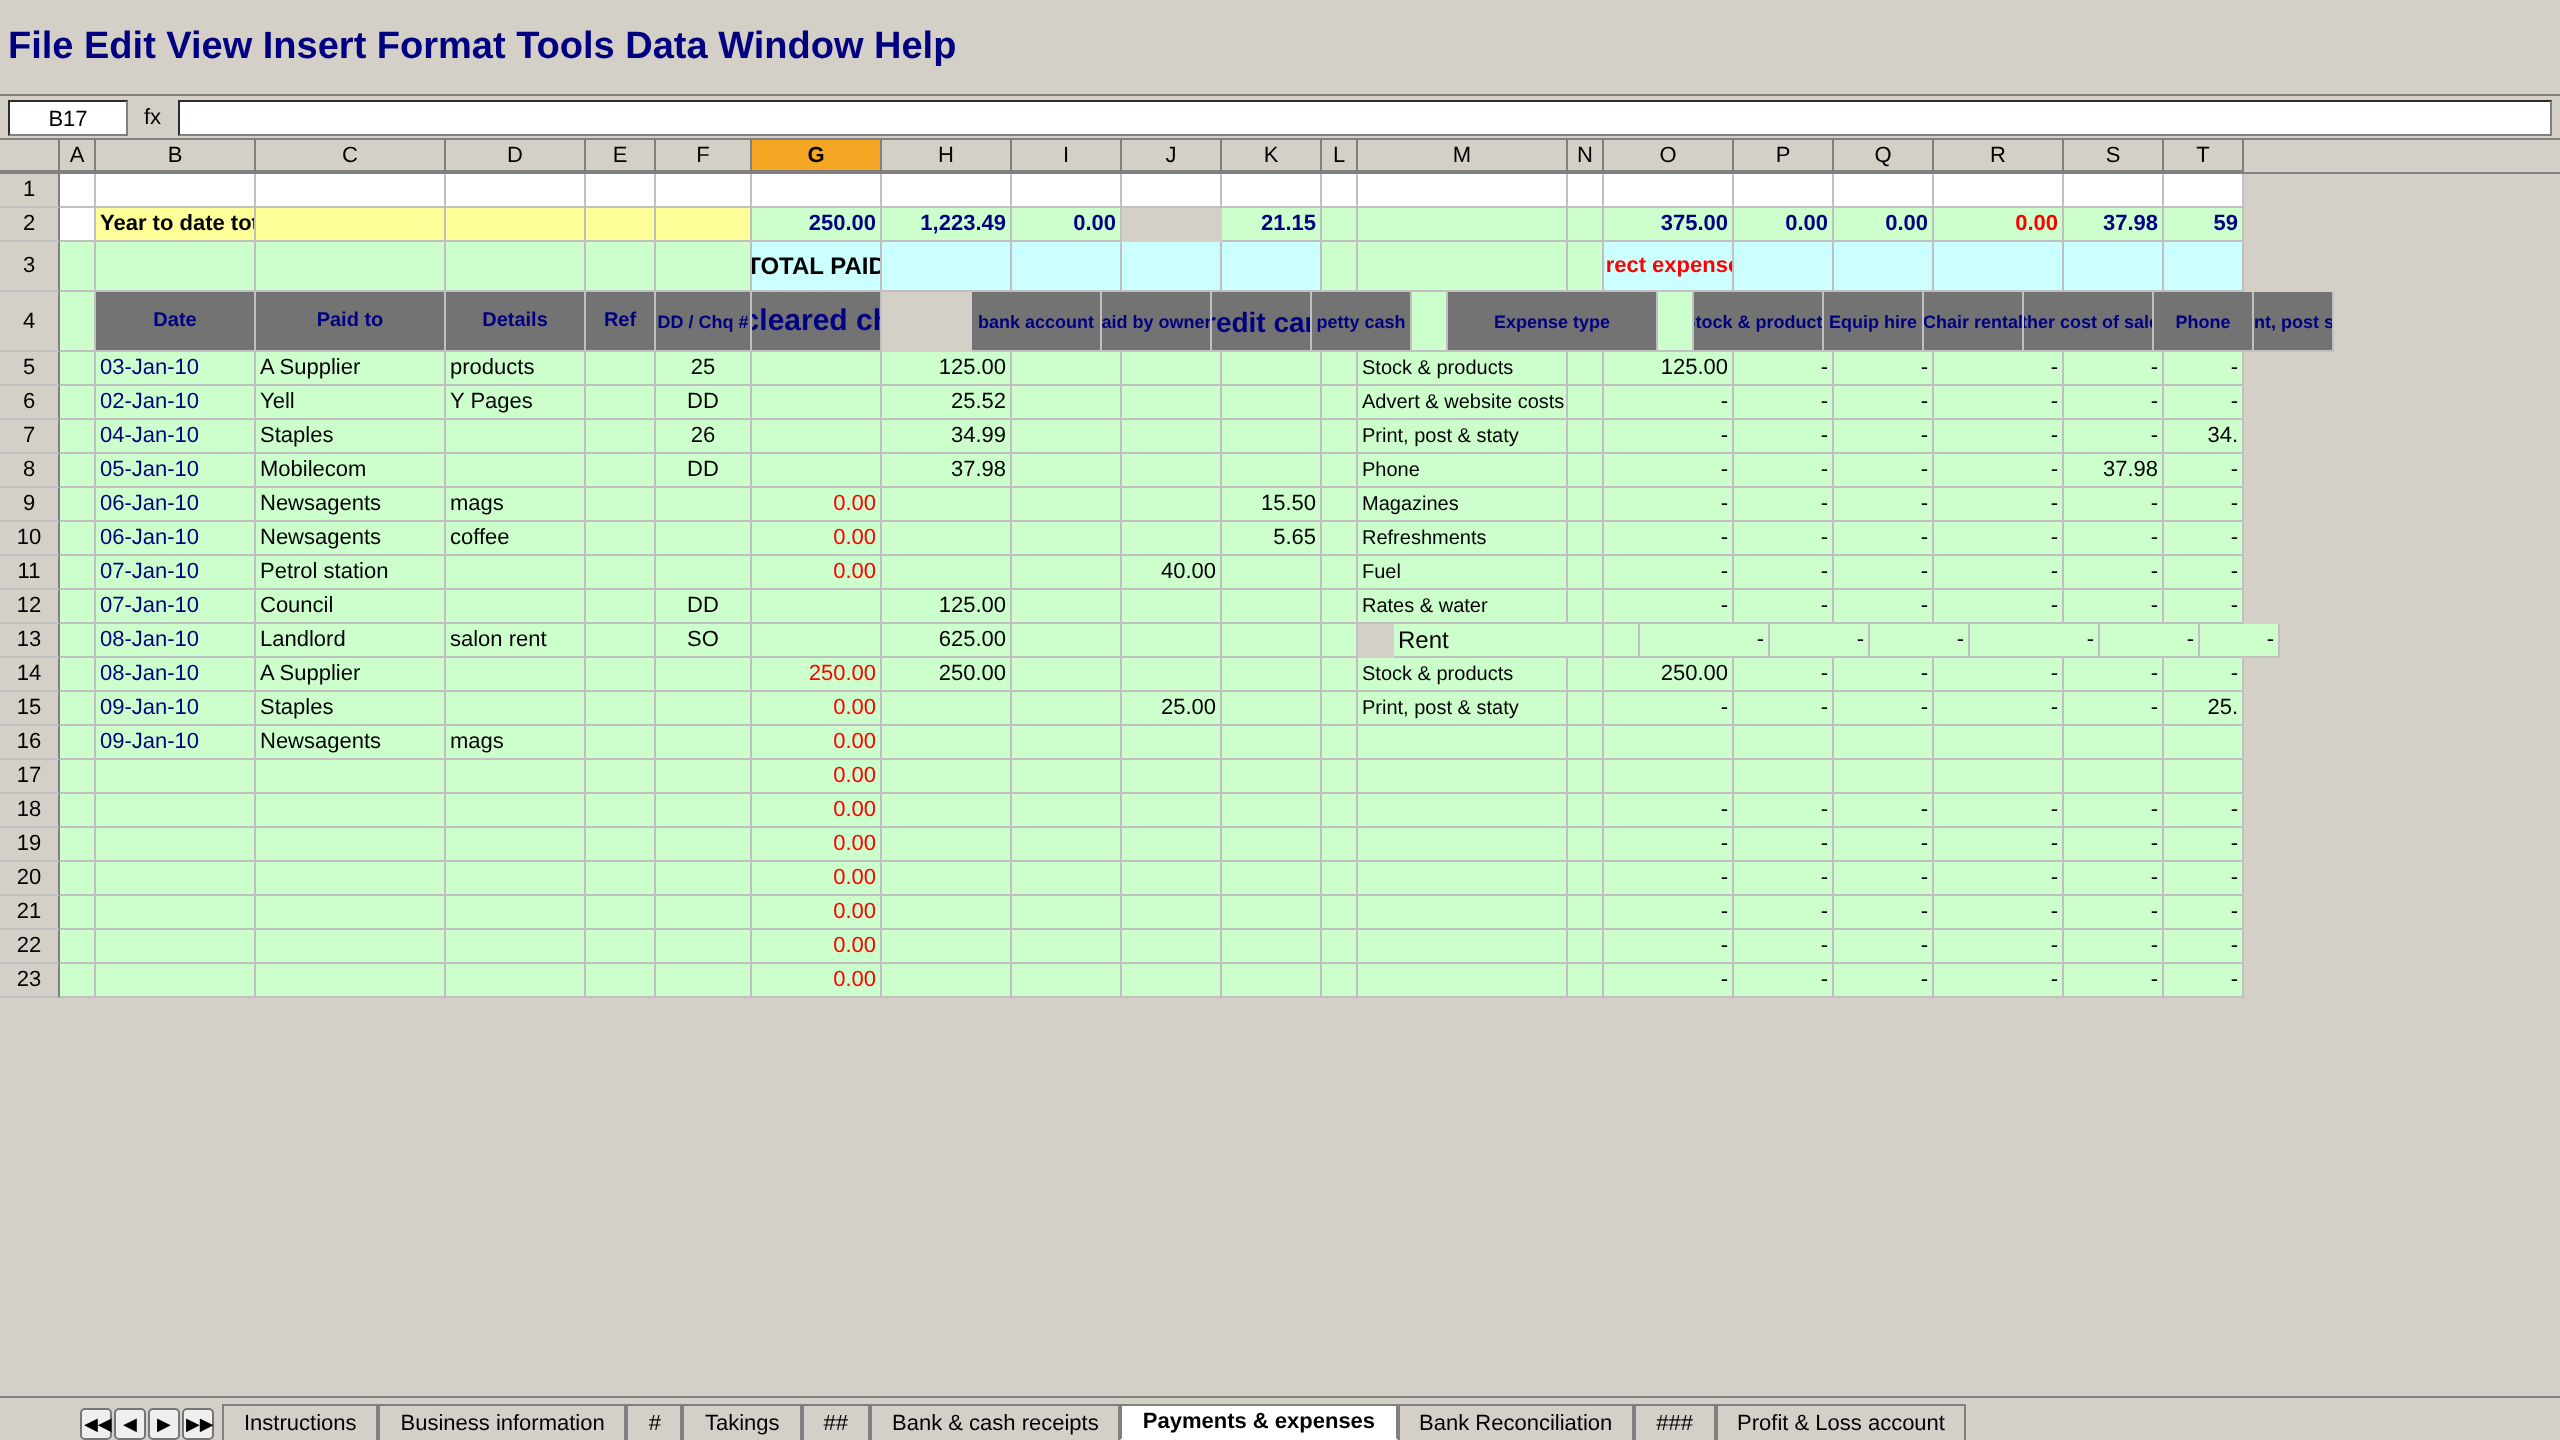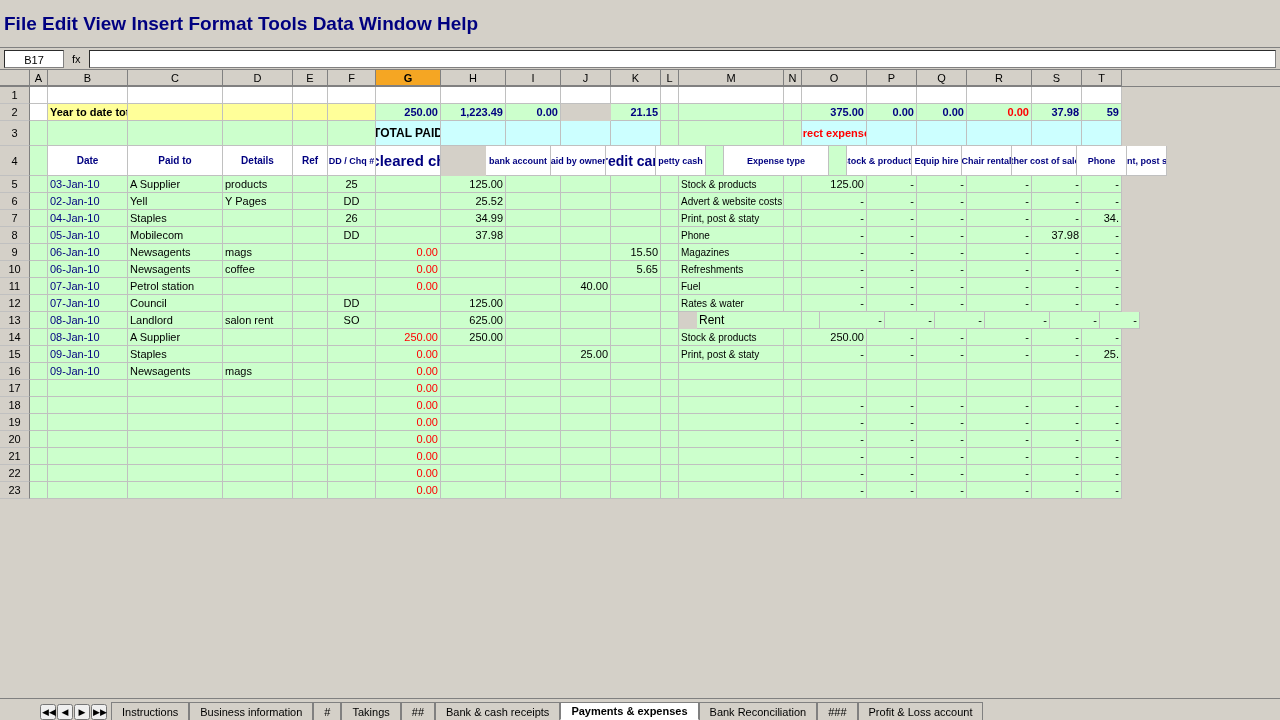--- a/index.html
+++ b/index.html
@@ -128,21 +128,21 @@
 
     .cell.green-bg { background: #ccffcc; }
     .cell.yellow-bg { background: #ffff99; }
     .cell.cyan-bg { background: #ccffff; }
 
     .cell.right { justify-content: flex-end; }
     .cell.center { justify-content: center; }
     .cell.bold { font-weight: bold; }
     .cell.red-text { color: red; }
     .cell.header-cell {
-      background: #ffffff;
+      background: #737373;
       text-align: center;
       justify-content: center;
       font-weight: bold;
       font-size: 10px;
     }
 
     
     .w-a { width: 18px; min-width: 18px; }
     .w-b { width: 80px; min-width: 80px; }
     .w-c { width: 95px; min-width: 95px; }

